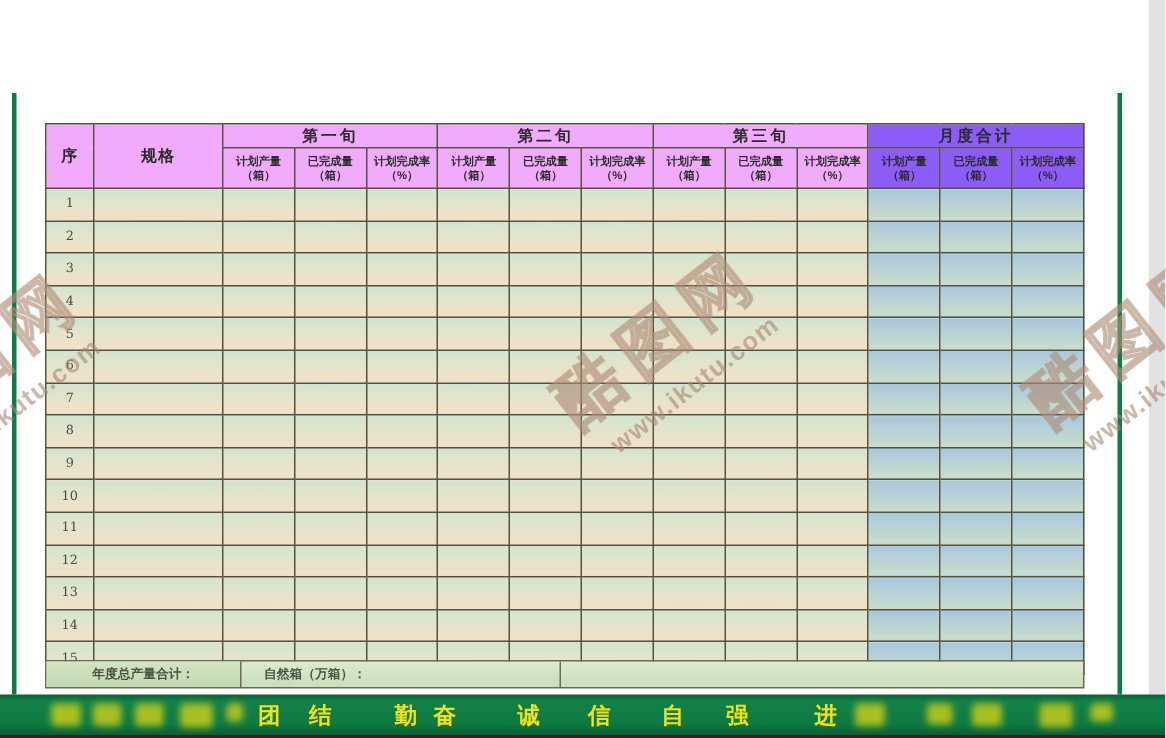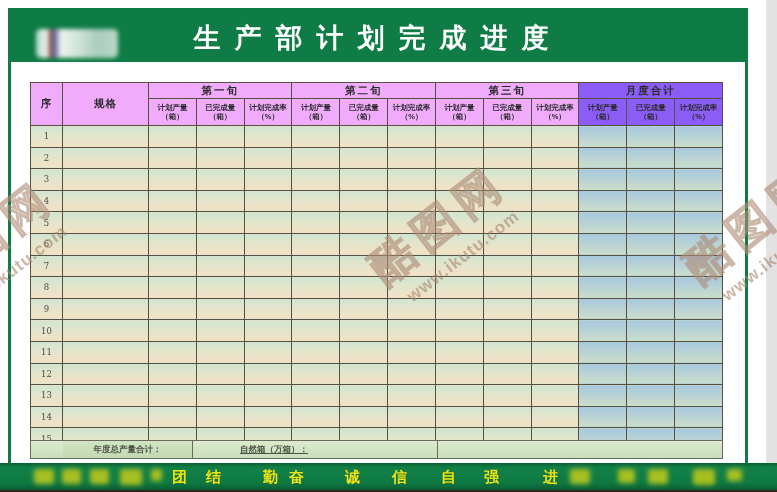--- a/index.html
+++ b/index.html
@@ -38,23 +38,23 @@
   td.seq-cell{height:20.6px;text-align:center;font-size:8.5px;color:#4a4a4a;
               font-family:"DejaVu Serif",serif;}
   .cell-warm{background:linear-gradient(180deg,#cfe5d1 0%,#e0e5cd 38%,#f3e1c5 100%);}
   .cell-cool{background:linear-gradient(180deg,#a8c8df 0%,#b9d2d4 50%,#cbdecb 100%);}
 
   
   .footer{position:absolute;left:30px;top:440px;width:693px;height:19px;display:flex;
           border:1px solid #6a6a5c;box-sizing:border-box;z-index:2;
           background:linear-gradient(180deg,#dcebcd 0%,#c8debc 100%);
           font-size:8.5px;font-weight:bold;color:#4d5345;}
-  .fcell{box-sizing:border-box;border-right:1px solid #6a6a5c;display:flex;align-items:center;margin-left:32px;}
+  .fcell{box-sizing:border-box;border-right:1px solid #6a6a5c;display:flex;align-items:center;}
   .f1{width:130px;justify-content:center;background:linear-gradient(180deg,#d2e5c2,#c2d9b4);}
-  .f2{width:213px;padding-left:15px;text-decoration:underline;}
+  .f2{width:213px;padding-left:15px;}
   .f3{width:163px;padding-left:10px;}
   .f4{width:187px;border-right:none;}
 
   
   .bottom-bar{position:absolute;left:0;top:463px;width:777px;height:27px;z-index:3;
      background:linear-gradient(180deg,#0a6134 0%,#128148 18%,#0e7a42 72%,#0a5e33 100%);}
   .slogan-char{position:absolute;top:5px;font-size:15px;font-weight:bold;color:#e9e41b;
      text-shadow:0 0 1px rgba(90,90,0,.6);}
   .slogan-blur{position:absolute;top:6px;background:#cfd019;border-radius:3px;
      filter:blur(2.4px);opacity:.8;}
@@ -67,26 +67,20 @@
   .wm-url{font-size:17px;font-weight:bold;letter-spacing:1px;color:rgba(168,134,114,0.6);margin-top:1px;}
   .wm-left{left:-122px;top:208px;}
   .wm-center{left:330px;top:193px;}
   .wm-right{left:645px;top:192px;}
 </style>
 </head>
 <body>
 
 <div class="canvas">
 
-  <div class="title-bar">
-    <div class="logo">
-      <div class="logo-blur"></div>
-    </div>
-    <div class="page-title">生产部计划完成进度</div>
-  </div>
   <div class="frame-left"></div>
   <div class="frame-right"></div>
   <div class="right-shadow"></div>
 
 
   <table class="sheet">
     <colgroup>
         <col style="width:32px">
         <col style="width:86px">
         <col span="12">

